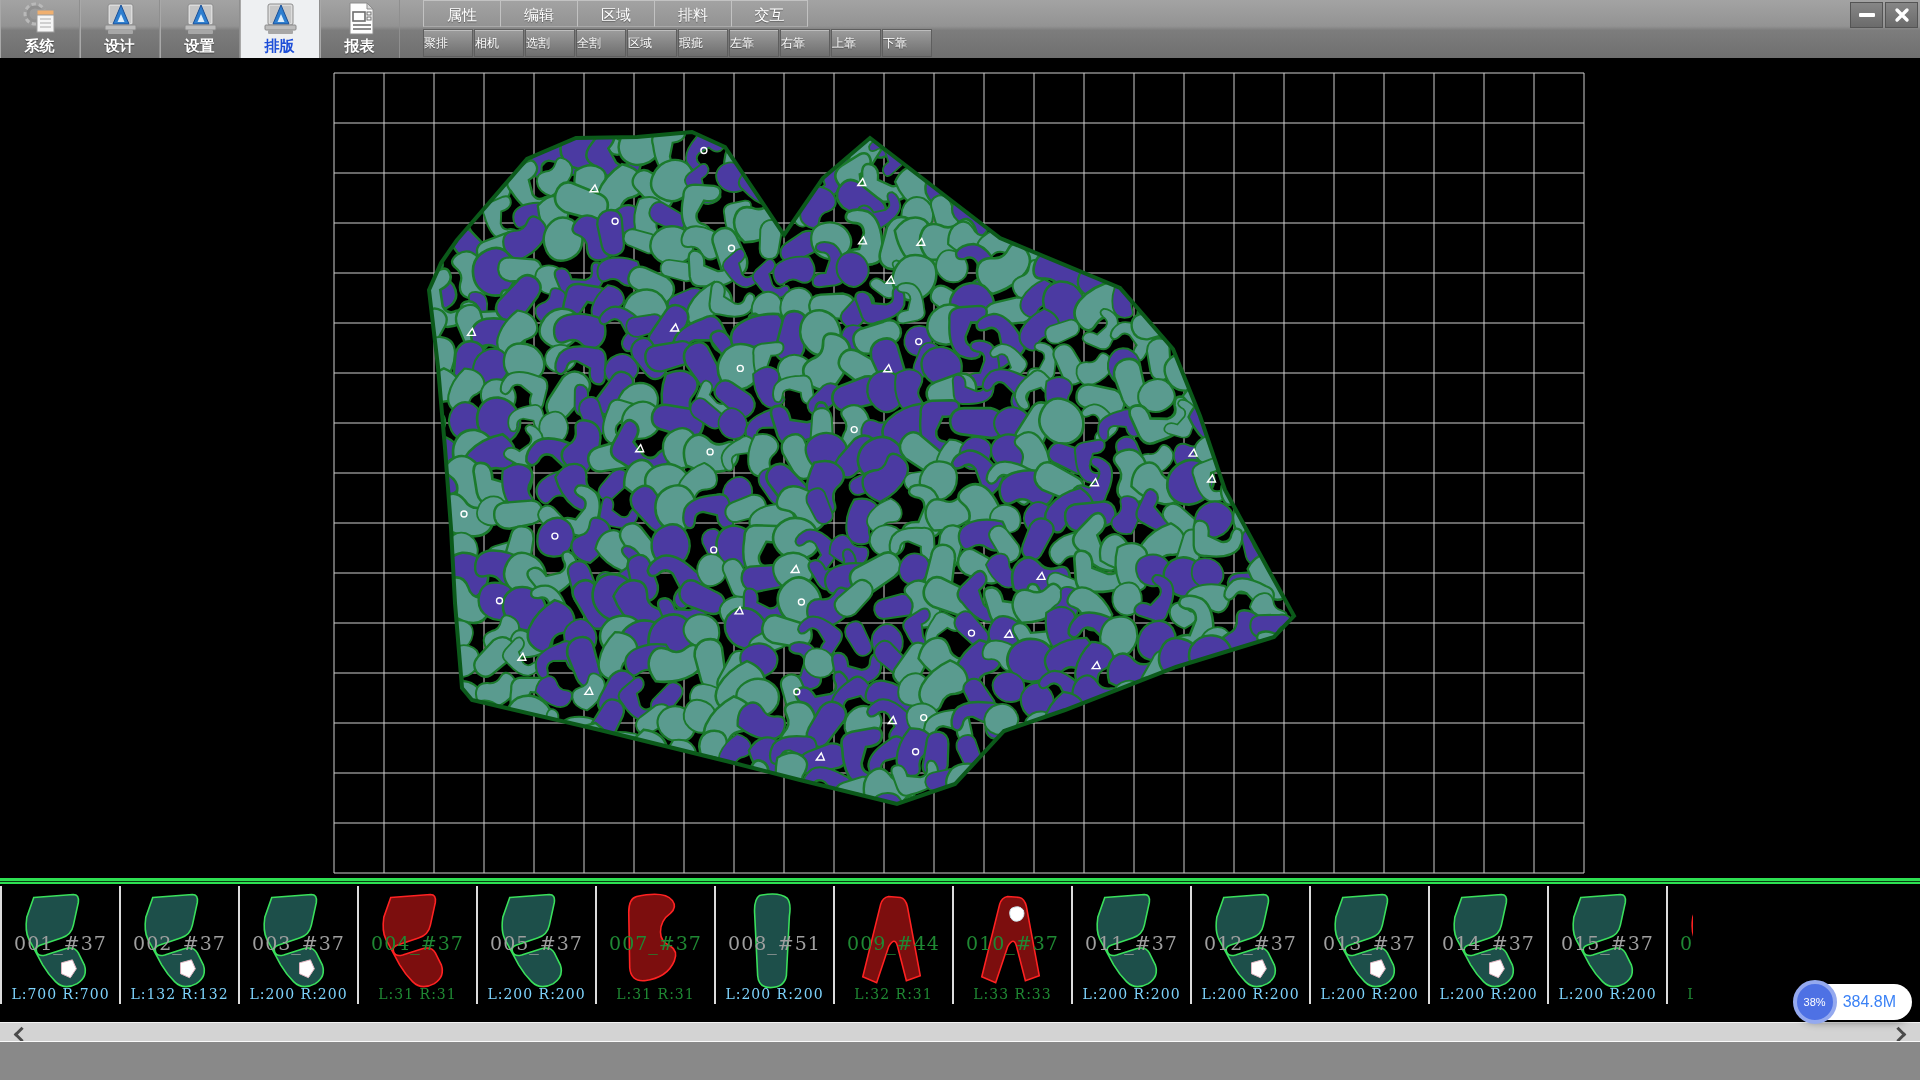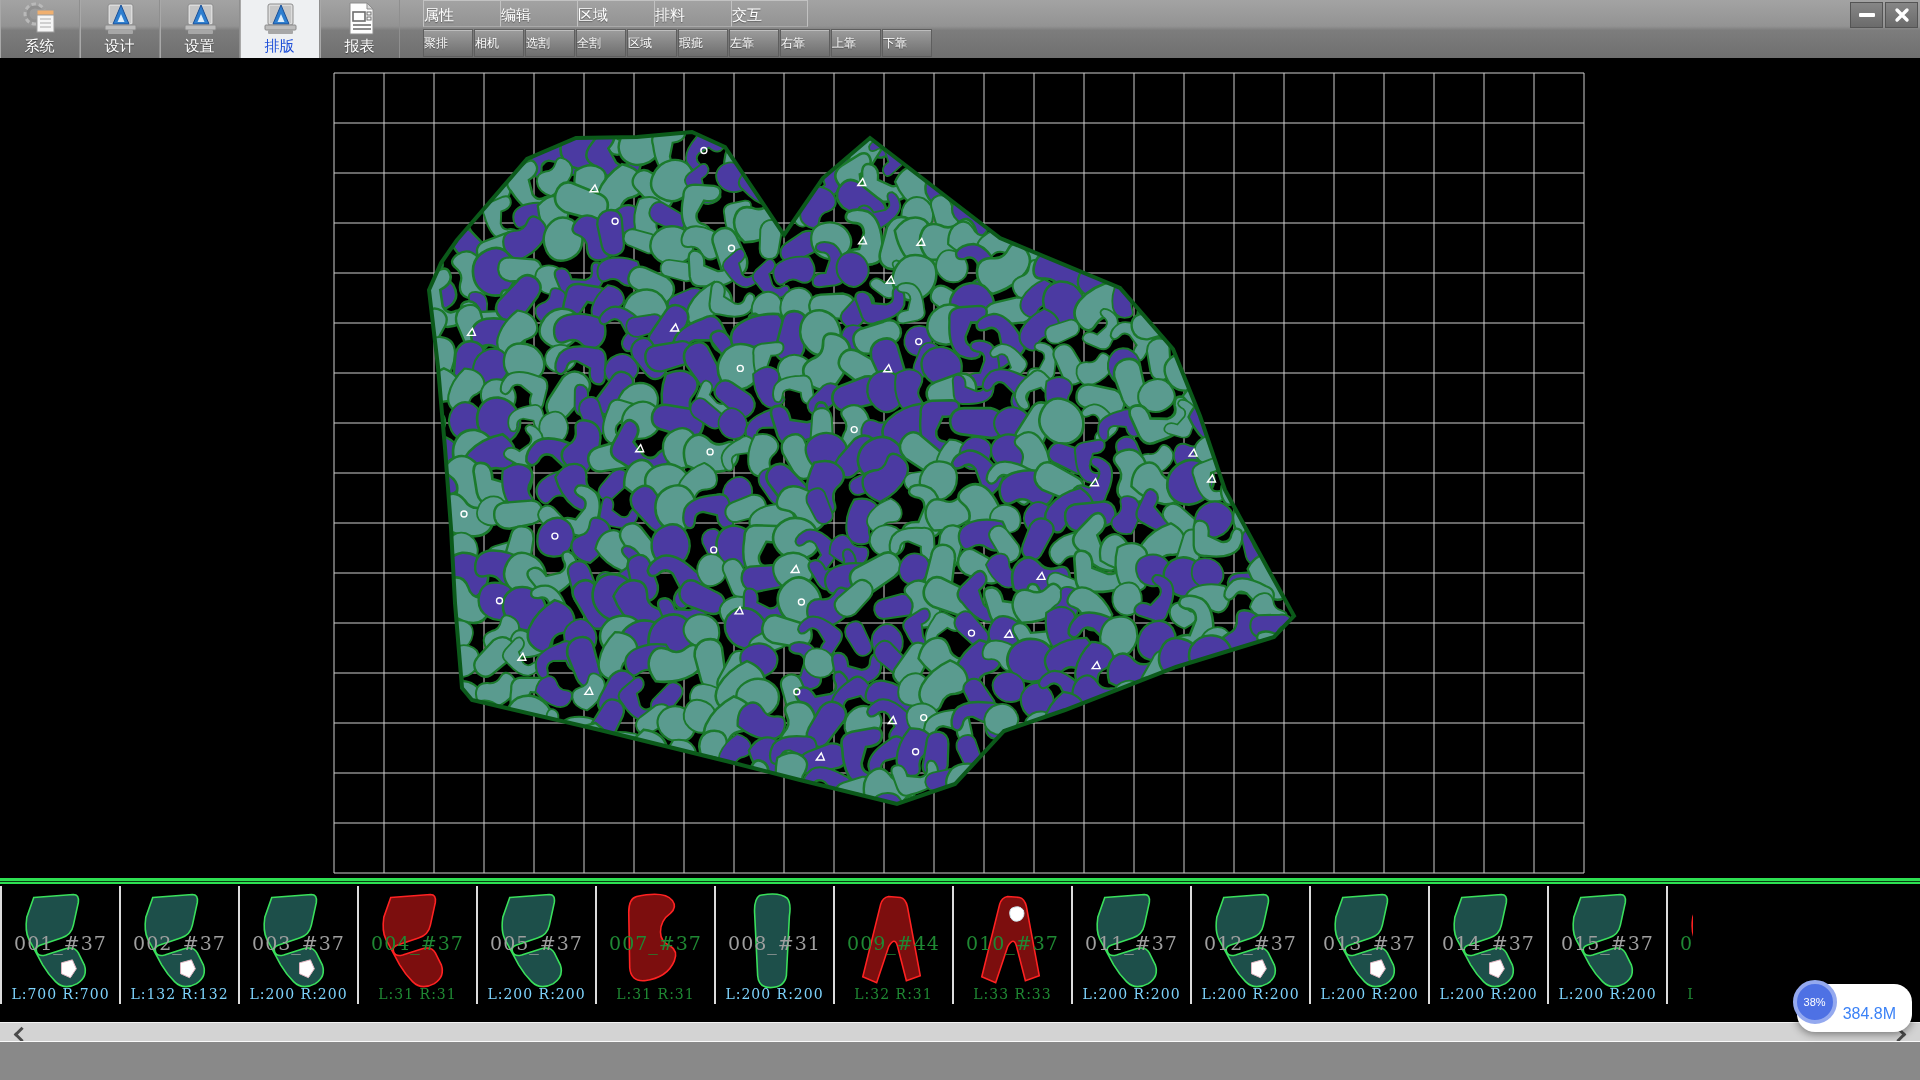--- a/index.html
+++ b/index.html
@@ -3,30 +3,30 @@
 <meta charset="utf-8">
 <style>
   html,body{margin:0;padding:0;background:#000;}
   #app{position:relative;width:1920px;height:1080px;overflow:hidden;background:#000;
        font-family:"Liberation Sans",sans-serif;-webkit-font-smoothing:antialiased;}
 
   
   .titlebar{position:absolute;left:0;top:0;width:1920px;height:58px;
     background:linear-gradient(180deg,#a3a3a3 0%,#939393 45%,#7d7d7d 52%,#6f6f6f 100%);
     border-bottom:1px solid #5a5a5a;}
-  .big-buttons{position:absolute;left:0;top:0;height:58px;display:flex;}
+  .big-buttons{position:absolute;left:0;top:0;height:58px;display:flex;font-weight:bold;}
   .big-btn{width:79px;height:58px;display:flex;flex-direction:column;align-items:center;
     justify-content:flex-start;border-right:1px solid #8f8f8f;box-shadow:inset 1px 0 0 #a8a8a8;cursor:default;}
   .big-btn.selected{background:#eef0f2;}
   .big-ico{width:40px;height:36px;margin-top:1px;}
   .big-label{font-size:15px;color:#fff;text-shadow:0 1px 1px rgba(0,0,0,.45);line-height:18px;}
   .big-btn.selected .big-label{color:#1d4ed8;text-shadow:none;}
 
   .menu-tabs{position:absolute;left:423px;top:0;height:28px;display:flex;}
-  .menu-tab{width:77px;height:27px;line-height:27px;color:#fff;font-size:15px;
+  .menu-tab{width:77px;height:27px;line-height:27px;text-align:center;color:#fff;font-size:15px;
     text-shadow:0 1px 1px rgba(0,0,0,.4);border-left:1px solid #c2c2c2;border-top:1px solid #c2c2c2;
     border-bottom:1px solid #a9a9a9;box-sizing:border-box;cursor:default;}
   .menu-tab:last-child{border-right:1px solid #c2c2c2;}
 
   .tool-buttons{position:absolute;left:423px;top:29px;height:29px;display:flex;}
   .tool-btn{width:50px;height:28px;line-height:27px;text-align:left;color:#fff;font-size:12px;
     margin-right:1px;text-shadow:0 1px 1px rgba(0,0,0,.45);
     background:linear-gradient(180deg,#9d9d9d,#6e6e6e);
     border:1px solid #5e5e5e;box-sizing:border-box;box-shadow:inset 0 1px 0 #bdbdbd;cursor:default;}
 
@@ -60,21 +60,21 @@
   .thumb-lr{position:absolute;left:0;bottom:2px;width:100%;text-align:center;
     font-family:"DejaVu Serif",serif;font-size:14px;letter-spacing:1px;}
   .lab-gray{color:#9f9f9f;}
   .lab-lgray{color:#7dd3fc;}
   .lab-green{color:#1f8833;}
 
   .bottom-black{position:absolute;left:0;top:1004px;width:1920px;height:18px;background:#000;}
 
   
   .status-pill{position:absolute;right:8px;top:984px;height:36px;background:#fff;border-radius:18px;
-    padding:12px 16px 0 46px;box-shadow:0 2px 8px rgba(0,0,0,.45);z-index:5;}
+    padding:0 16px 0 46px;box-shadow:0 2px 8px rgba(0,0,0,.45);z-index:5;}
   .pill-mem{line-height:36px;font-size:16px;color:#3b82f6;}
   .pill-circle{position:absolute;left:-4px;top:-4px;width:36px;height:36px;border-radius:50%;
     background:#4e71e4;border:4px solid #94a9ef;display:flex;align-items:center;justify-content:center;
     color:#fff;font-size:11px;}
 
   
   .hscroll{position:absolute;left:0;top:1022px;width:1920px;height:19px;background:#d3d3d3;
     border-top:1px solid #f2f2f2;box-sizing:border-box;}
   .chev{position:absolute;top:6px;width:8px;height:8px;border-left:3px solid #4a4a4a;
     border-bottom:3px solid #4a4a4a;}
@@ -1104,21 +1104,21 @@
           </svg>
           <div class="thumb-id lab-green">007_#37</div>
           <div class="thumb-lr lab-green">L:31 R:31</div>
         </div>
       </div>
       <div class="thumb-cell">
         <div class="thumb-inner">
           <svg class="thumb-shape" viewBox="0 0 110 110">
             <use href="#th-column" class="th-teal"></use>
           </svg>
-          <div class="thumb-id lab-gray">008_#31</div>
+          <div class="thumb-id lab-gray">008_#51</div>
           <div class="thumb-lr lab-lgray">L:200 R:200</div>
         </div>
       </div>
       <div class="thumb-cell">
         <div class="thumb-inner">
           <svg class="thumb-shape" viewBox="0 0 110 110">
             <use href="#th-ashape" class="th-red"></use>
           </svg>
           <div class="thumb-id lab-green">009_#44</div>
           <div class="thumb-lr lab-green">L:32 R:31</div>

